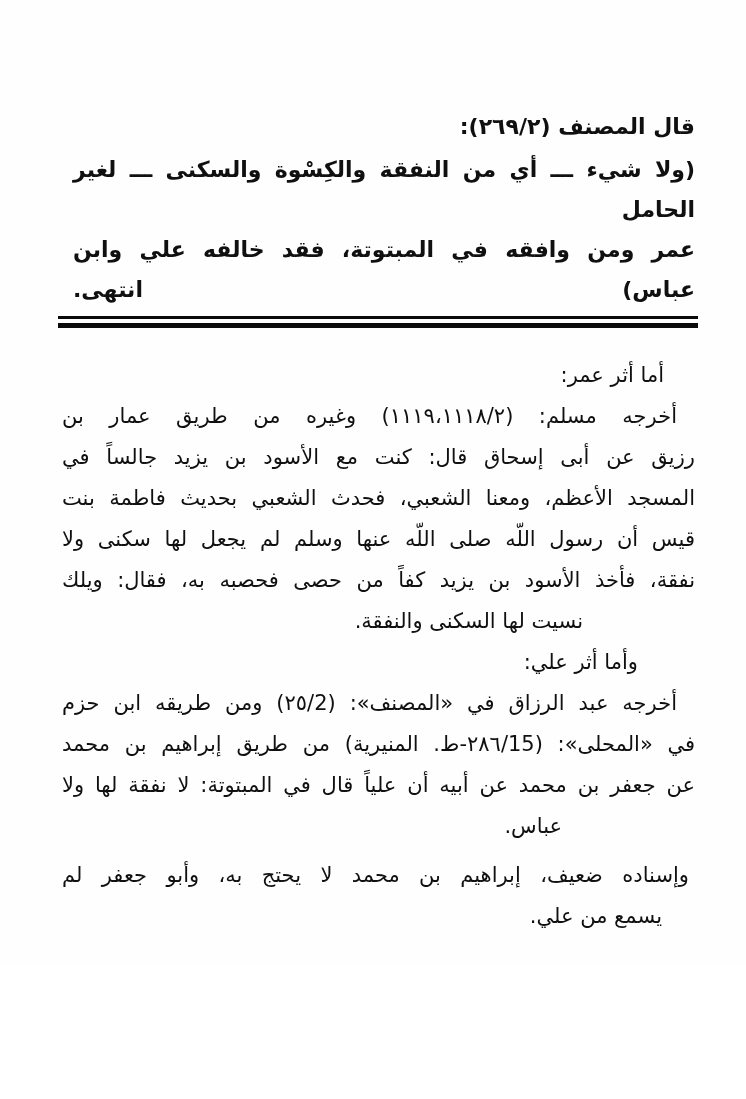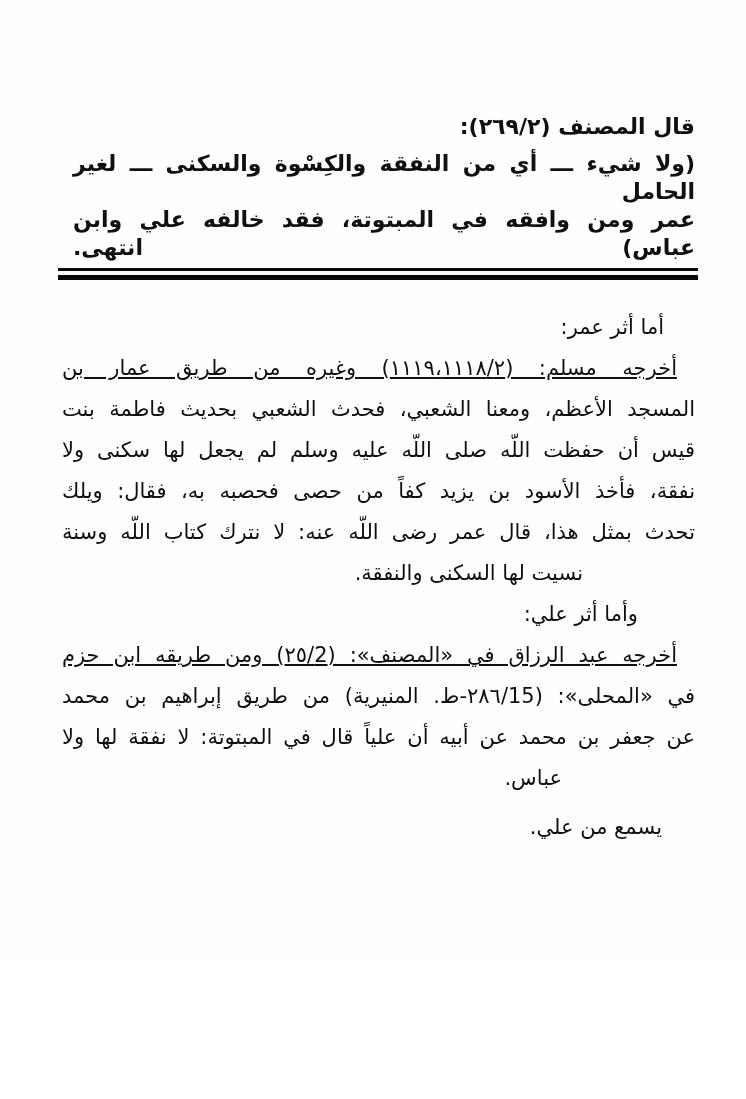--- a/index.html
+++ b/index.html
@@ -24,21 +24,21 @@
   .top-block {
     font-weight: bold;
   }
   .musannif-heading {
     font-size: 22px;
     line-height: 46px;
     text-align: right;
   }
   .matn-line {
     font-size: 22px;
-    line-height: 28px;
+    line-height: 40px;
     text-align: justify;
     text-align-last: justify;
     margin-left: 11px;
   }
   
   .separator {
     margin: 6px -3px 0 -4px;
     height: 4px;
     border-top: 3px solid #0a0a0a;
     border-bottom: 5px solid #0a0a0a;
@@ -51,21 +51,21 @@
     font-size: 21px;
     line-height: 41px;
     text-align: justify;
     text-align-last: justify;
   }
   .short {
     text-align-last: right;
   }
   .sub-heading-umar { padding-right: 31px; }
   .sub-heading-ali  { padding-right: 57px; }
-  .indent-first  { text-indent: 18px; text-decoration: underline; }
+  .indent-first  { text-indent: 18px; }
   .indent-tiny   { text-indent: 6px; }
   .pr-112 { padding-right: 112px; }
   .pr-133 { padding-right: 133px; }
   .pr-33  { padding-right: 33px; }
   .hukm-block { margin-top: 8px; }
 </style>
 </head>
 <body>
 
 <div class="page">
@@ -77,33 +77,34 @@
       <div class="matn-line">عمر ومن وافقه في المبتوتة، فقد خالفه علي وابن عباس) انتهى.</div>
     </div>
 
     <div class="separator"></div>
 
     <div class="body-block">
 
       <div class="l short sub-heading-umar">أما أثر عمر:</div>
 
       <div class="l indent-first">أخرجه مسلم: (٢‏/‏١١١٨‏،‏١١١٩) وغيره من طريق عمار بن</div>
+      <div class="l">رزيق عن أبى إسحاق قال: كنت مع الأسود بن يزيد جالساً في</div>
       <div class="l">المسجد الأعظم، ومعنا الشعبي، فحدث الشعبي بحديث فاطمة بنت</div>
-      <div class="l">قيس أن حفظت اللّه صلى اللّه عليه وسلم لم يجعل لها سكنى ولا</div>
+      <div class="l">قيس أن رسول اللّه صلى اللّه عنها وسلم لم يجعل لها سكنى ولا</div>
       <div class="l">نفقة، فأخذ الأسود بن يزيد كفاً من حصى فحصبه به، فقال: ويلك</div>
-      <div class="l">تحدث بمثل هذا، قال عمر رضى اللّه عنه: لا نترك كتاب اللّه وسنة</div>
       <div class="l short pr-112">نسيت لها السكنى والنفقة.</div>
 
       <div class="l short sub-heading-ali">وأما أثر علي:</div>
 
       <div class="l indent-first">أخرجه عبد الرزاق في «المصنف»: (2‏/‏٢٥) ومن طريقه ابن حزم</div>
       <div class="l">في «المحلى»: (15‏/‏٢٨٦-ط. المنيرية) من طريق إبراهيم بن محمد</div>
       <div class="l">عن جعفر بن محمد عن أبيه أن علياً قال في المبتوتة: لا نفقة لها ولا</div>
       <div class="l short pr-133">عباس.</div>
 
       <div class="hukm-block">
+        <div class="l indent-tiny">وإسناده ضعيف، إبراهيم بن محمد لا يحتج به، وأبو جعفر لم</div>
         <div class="l short pr-33">يسمع من علي.</div>
       </div>
 
     </div>
 
   </div>
 </div>
 
 </body></html>

